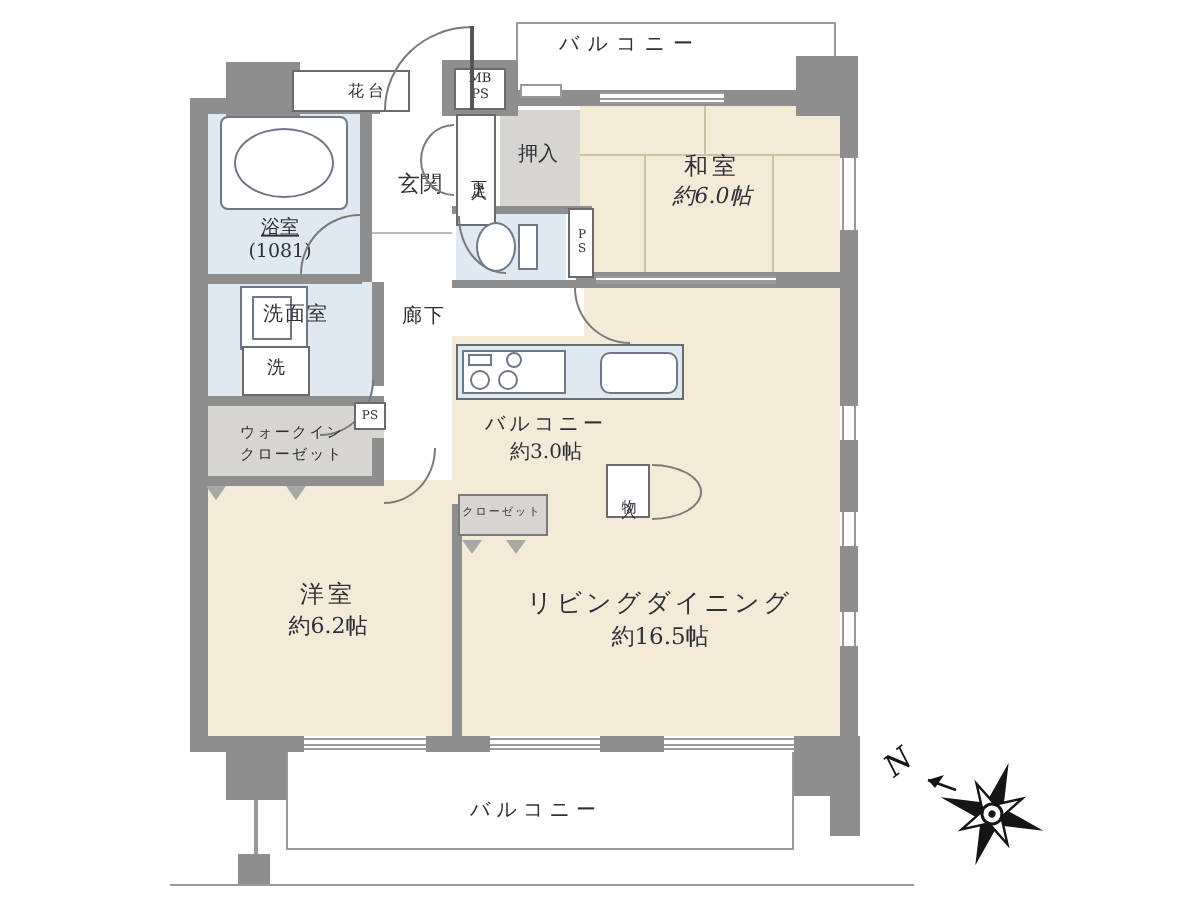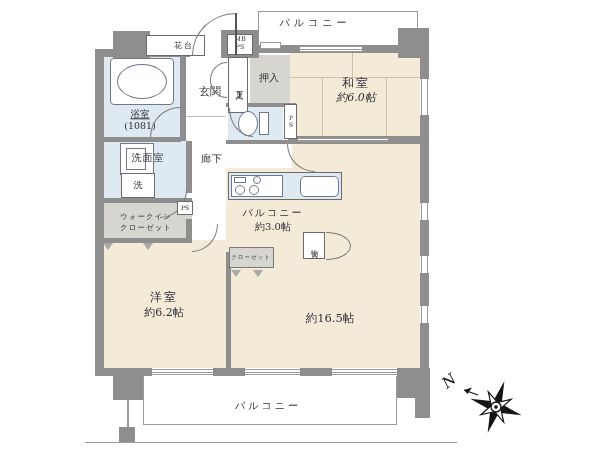--- a/index.html
+++ b/index.html
@@ -164,20 +164,21 @@
 
   <div class="wbox" style="left:303px;top:232px;width:22px;height:27px;"></div>
   <div class="vlbl" style="left:314px;top:245px;font-size:7.5px;">物入</div>
   <div class="arc" style="left:326px;top:232px;width:25px;height:14px;border-top-width:1px;border-right-width:1px;border-top-right-radius:100% 100%;"></div>
   <div class="arc" style="left:326px;top:246px;width:25px;height:14px;border-bottom-width:1px;border-right-width:1px;border-bottom-right-radius:100% 100%;"></div>
 
   <div class="arc" style="left:192px;top:224px;width:26px;height:28px;border-right-width:1px;border-bottom-width:1px;border-bottom-right-radius:100% 100%;"></div>
   <div class="lbl" style="left:164px;top:297px;font-size:12px;letter-spacing:2px;">洋室</div>
   <div class="lbl" style="left:164px;top:313px;font-size:11px;">約6.2帖</div>
 
+  <div class="lbl" style="left:330px;top:301px;font-size:12.5px;letter-spacing:2px;">リビングダイニング</div>
   <div class="lbl" style="left:330px;top:319px;font-size:11.5px;">約16.5帖</div>
 
   <div class="abs" style="left:438px;top:363px;width:90px;height:82px;">
     <svg width="90" height="82" viewBox="0 0 90 82">
       <g transform="translate(58,44)">
         <g transform="rotate(18)">
           <path d="M0,-27 L4.5,-4.5 L27,0 L4.5,4.5 L0,27 L-4.5,4.5 L-27,0 L-4.5,-4.5 Z" fill="#151515"></path>
           <path d="M0,-17 L3.5,-3.5 L17,0 L3.5,3.5 L0,17 L-3.5,3.5 L-17,0 L-3.5,-3.5 Z" transform="rotate(45)" fill="#ffffff" stroke="#151515" stroke-width="1.2"></path>
           <circle r="5" fill="#ffffff" stroke="#151515" stroke-width="1.5"></circle>
           <circle r="1.8" fill="#151515"></circle>

